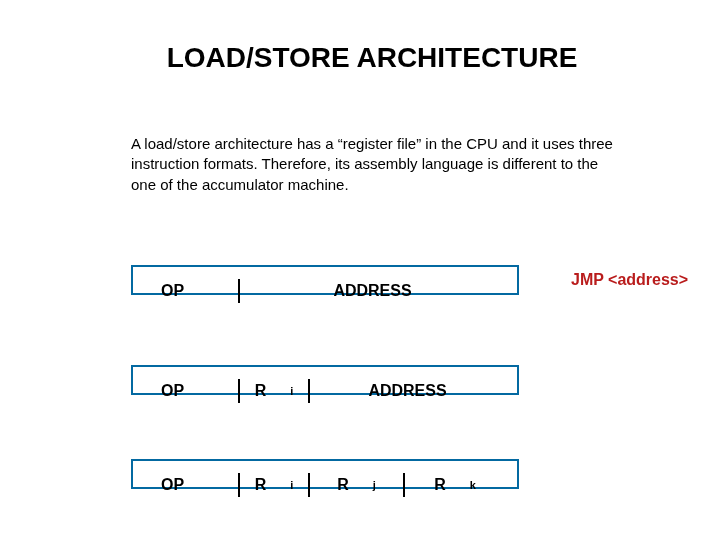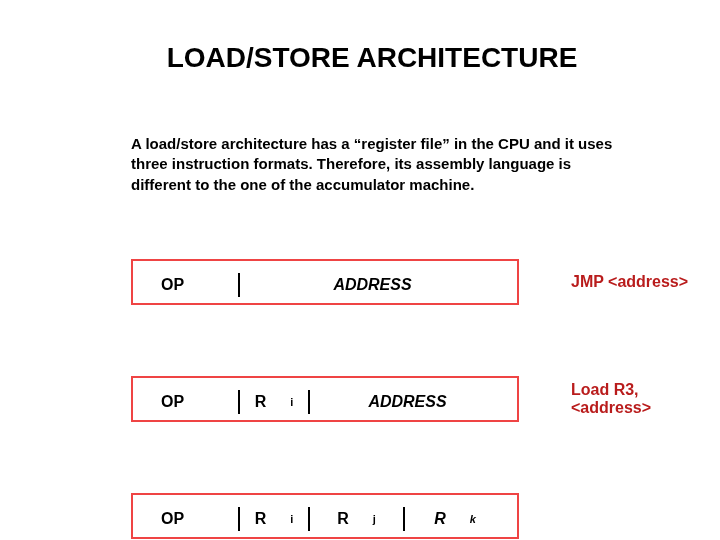--- a/index.html
+++ b/index.html
@@ -13,44 +13,44 @@
     }
     .title {
       font-size: 28px;
       font-weight: bold;
       text-align: center;
       padding-top: 18px;
       padding-bottom: 8px;
     }
     .desc {
       font-size: 15px;
-      font-weight: bold;
+      font-weight: normal;
       line-height: 1.35;
       margin: 40px 90px 20px 95px;
     }
     .row {
       display: flex;
       align-items: center;
       margin-left: 95px;
       margin-top: 40px;
     }
     .boxgroup {
       display: flex;
-      border: 2px solid #ef4444;
-      height: 46px;
+      border: 2px solid #0369a1;
+      height: 30px;
     }
     .cell {
       border-right: 2px solid #000;
       display: flex;
       align-items: center;
       justify-content: center;
       font-size: 16px;
       font-weight: bold;
     }
-    .cell:last-child { border-right: none; font-style: italic; }
+    .cell:last-child { border-right: none; }
     .example {
       color: #b91c1c;
       font-weight: bold;
       font-size: 16px;
       margin-left: 40px;
     }
     sub { font-size: 11px; }
     
     .r1 .c-op { width: 95px; justify-content: flex-start; padding-left: 16px; }
     .r1 .c-addr { width: 265px; }
@@ -81,21 +81,20 @@
 
 <div class="row r2">
   <div class="boxgroup">
     <div class="cell c-op">OP</div>
     <div class="cell c-ri">
       <span>R</span>
         <sub>i</sub>
     </div>
     <div class="cell c-addr">ADDRESS</div>
   </div>
-  <div class="example">Load R3, &lt;address&gt;</div>
 </div>
 
 <div class="row r3">
   <div class="boxgroup">
     <div class="cell c-op">OP</div>
     <div class="cell c-ri">
       <span>R</span>
         <sub>i</sub>
     </div>
     <div class="cell c-rj">

